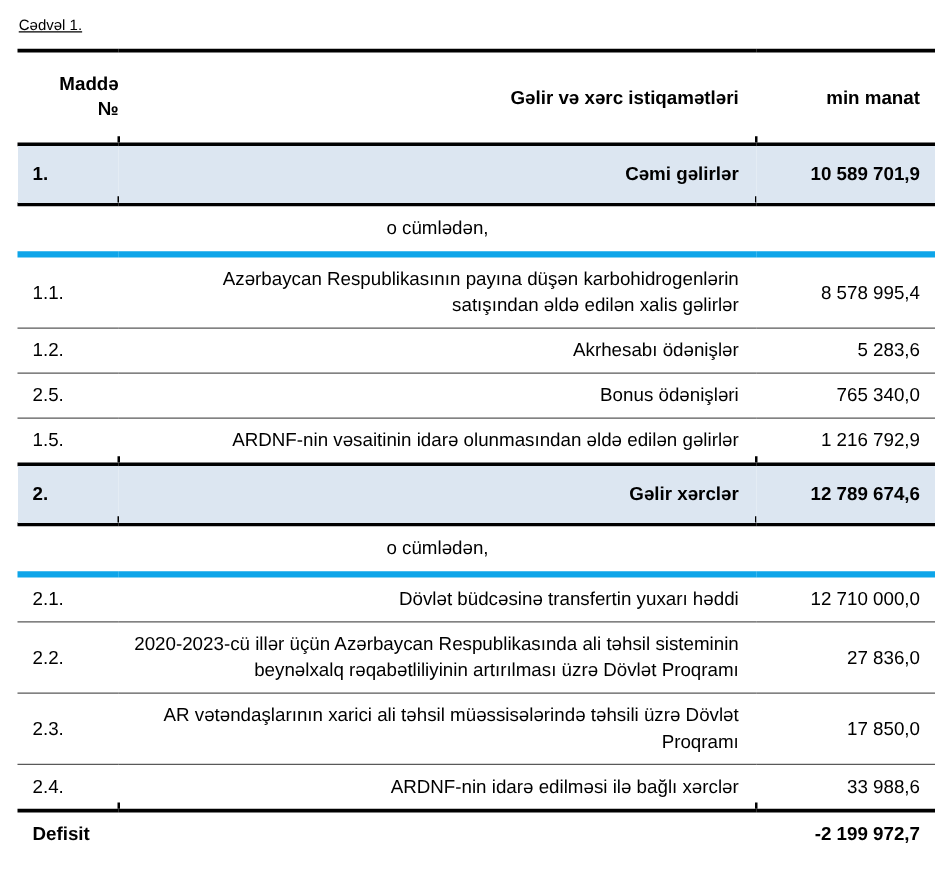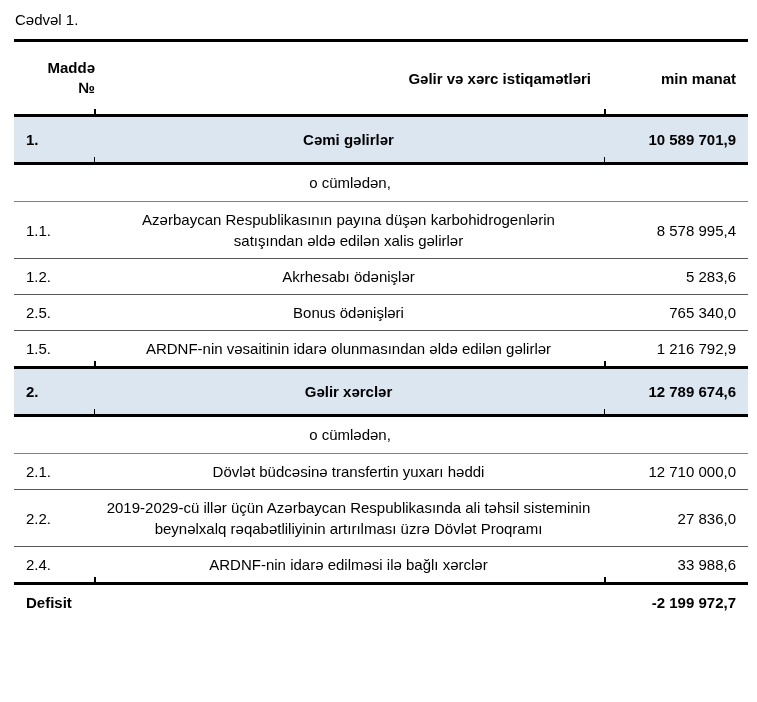--- a/index.html
+++ b/index.html
@@ -6,23 +6,24 @@
   .page{
     width:757px;
     min-height:702px;
     box-sizing:border-box;
     background:#ffffff;
     color:#000000;
     font-family:"Liberation Sans", sans-serif;
     padding:8px 9px 6px 14px;
   }
   .doc-title{
-    font-size:15px;
+    font-size:12px;
     line-height:20px;
     padding:2px 0 9px 1px;
+    text-decoration:underline;
   }
   table.budget{
     border-collapse:collapse;
     table-layout:fixed;
     width:734px;
     border-top:3px solid #000000;
   }
   col.c1{width:81px;}
   col.c2{width:510px;}
   col.c3{width:143px;}
@@ -38,36 +39,36 @@
     height:58px;
     border-bottom:3px solid #000000;
   }
   tr.head .cell-no{text-align:right;line-height:20px;}
   tr.head .cell-desc{text-align:right;}
   tr.head .cell-val{text-align:right;padding-right:12px;}
   .blk{display:block;}
 
   
   .cell-no{text-align:left;padding-left:12px;}
-  .cell-desc{padding:7px 14px 7px 11px;line-height:21px;text-align:center;}
+  .cell-desc{padding:7px 14px 7px 11px;line-height:21px;text-align:right;}
   .cell-val{text-align:right;padding-right:12px;white-space:nowrap;}
 
   
   tr.section td{
     background:#dce6f1;
     font-weight:bold;
     height:31px;
     border-top:3px solid #000000;
     border-bottom:3px solid #000000;
   }
 
   
   tr.subheader td{
     height:34px;
-    border-bottom:1px solid #0ea5e9;
+    border-bottom:5px solid #0ea5e9;
   }
   tr.subheader .cell-sub{text-align:center;padding:0 0 2px 0;}
 
   
   tr.item td{border-bottom:1px solid #595959;}
   tr.item td.cell-no,tr.item td.cell-val{height:34px;}
 
   
   tr.total td{
     border-top:3px solid #000000;
@@ -167,24 +168,29 @@
       </tr>
 
       <tr class="item">
         <td class="cell-no">2.1.</td>
         <td class="cell-desc">Dövlət büdcəsinə transfertin yuxarı həddi</td>
         <td class="cell-val">12 710 000,0</td>
       </tr>
 
       <tr class="item">
         <td class="cell-no">2.2.</td>
-        <td class="cell-desc">2019-2029-cü illər üçün Azərbaycan Respublikasında ali təhsil sisteminin beynəlxalq rəqabətliliyinin artırılması üzrə Dövlət Proqramı</td>
+        <td class="cell-desc">2020-2023-cü illər üçün Azərbaycan Respublikasında ali təhsil sisteminin beynəlxalq rəqabətliliyinin artırılması üzrə Dövlət Proqramı</td>
         <td class="cell-val">27 836,0</td>
       </tr>
 
+      <tr class="item">
+        <td class="cell-no">2.3.</td>
+        <td class="cell-desc">AR vətəndaşlarının xarici ali təhsil müəssisələrində təhsili üzrə Dövlət Proqramı</td>
+        <td class="cell-val">17 850,0</td>
+      </tr>
 
       <tr class="item ticks">
         <td class="cell-no">2.4.</td>
         <td class="cell-desc">ARDNF-nin idarə edilməsi ilə bağlı xərclər</td>
         <td class="cell-val">33 988,6</td>
       </tr>
 
       <tr class="total">
         <td class="cell-label" colspan="2">Defisit</td>
         <td class="cell-val">-2 199 972,7</td>

